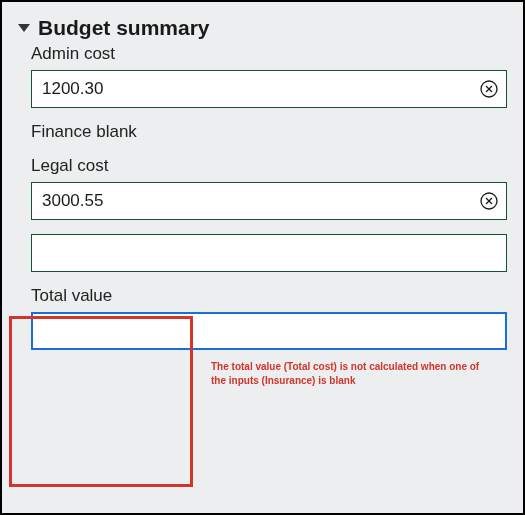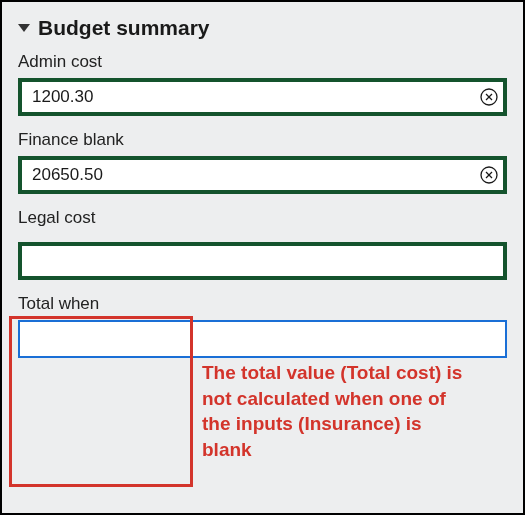--- a/index.html
+++ b/index.html
@@ -13,51 +13,51 @@
       width: 525px;
       height: 515px;
       border: 2px solid #000;
       background: #edeeef;
       padding: 14px 16px;
       position: relative;
     }
     .header {
       display: flex;
       align-items: center;
-      margin-bottom: 12px;
+      margin-bottom: 4px;
     }
     .disclosure {
       width: 0; height: 0;
       border-left: 6px solid transparent;
       border-right: 6px solid transparent;
       border-top: 8px solid #333;
       margin-right: 8px;
       cursor: pointer;
     }
     .header h1 {
       font-size: 21px;
       font-weight: 700;
       color: #1a1a1a;
     }
-    .field { margin-bottom: 14px; }
+    .field { margin-bottom: 14px; margin-left: 13px; }
     .field-label {
       display: block;
       font-size: 17px;
       color: #222;
       margin-bottom: 6px;
       font-weight: 400;
     }
     .input-wrap {
       position: relative;
       width: 100%;
     }
     .input {
       width: 100%;
       height: 38px;
-      border: 4px solid #14532d;
+      border: 1px solid #14532d;
       background: #fff;
       font-size: 17px;
       padding: 0 36px 0 10px;
       color: #1a1a1a;
       outline: none;
     }
     .input.focused {
       border: 1px solid #1a6fd6;
       box-shadow: 0 0 0 1px #1a6fd6 inset;
     }
@@ -72,24 +72,25 @@
     }
     .clear-btn svg { display: block; }
     .highlight-box {
       position: absolute;
       border: 3px solid #d3342b;
       pointer-events: none;
     }
     .annotation {
       position: absolute;
       color: #d3342b;
-      font-size: 19px;
+      font-size: 10px;
       font-weight: 700;
       line-height: 1.35;
       max-width: 270px;
+      margin-left: 9px;
     }
   </style>
 </head>
 <body>
 
 <div class="frame">
 
   <div class="header">
     <div class="disclosure"></div>
     <h1>Budget summary</h1>
@@ -104,44 +105,44 @@
             <circle cx="9" cy="9" r="8" fill="none" stroke="#1a1a1a" stroke-width="1.3"></circle>
             <line x1="6" y1="6" x2="12" y2="12" stroke="#1a1a1a" stroke-width="1.3"></line>
             <line x1="12" y1="6" x2="6" y2="12" stroke="#1a1a1a" stroke-width="1.3"></line>
           </svg>
       </span>
     </div>
   </div>
 
   <div class="field">
     <label class="field-label">Finance blank</label>
+  </div>
+
+  <div class="field">
+    <label class="field-label">Legal cost</label>
     <div class="input-wrap">
-      <input class="input" type="text" value="20650.50" style="">
+      <input class="input" type="text" value="3000.55" style="">
       <span class="clear-btn">
         <svg width="18" height="18" viewBox="0 0 18 18">
             <circle cx="9" cy="9" r="8" fill="none" stroke="#1a1a1a" stroke-width="1.3"></circle>
             <line x1="6" y1="6" x2="12" y2="12" stroke="#1a1a1a" stroke-width="1.3"></line>
             <line x1="12" y1="6" x2="6" y2="12" stroke="#1a1a1a" stroke-width="1.3"></line>
           </svg>
       </span>
     </div>
   </div>
 
   <div class="field">
-    <label class="field-label">Legal cost</label>
-  </div>
-
-  <div class="field">
     <div class="input-wrap">
       <input class="input" type="text" value="" style="">
     </div>
   </div>
 
   <div class="field">
-    <label class="field-label">Total when</label>
+    <label class="field-label">Total value</label>
     <div class="input-wrap">
       <input class="input focused" type="text" value="" style="">
     </div>
   </div>
 
   <div class="highlight-box" style="left:7px; top:314px; width:184px; height:171px;"></div>
   <div class="annotation" style="left:200px; top:358px;">The total value (Total cost) is not calculated when one of the inputs (Insurance) is blank</div>
 
 </div>
 

